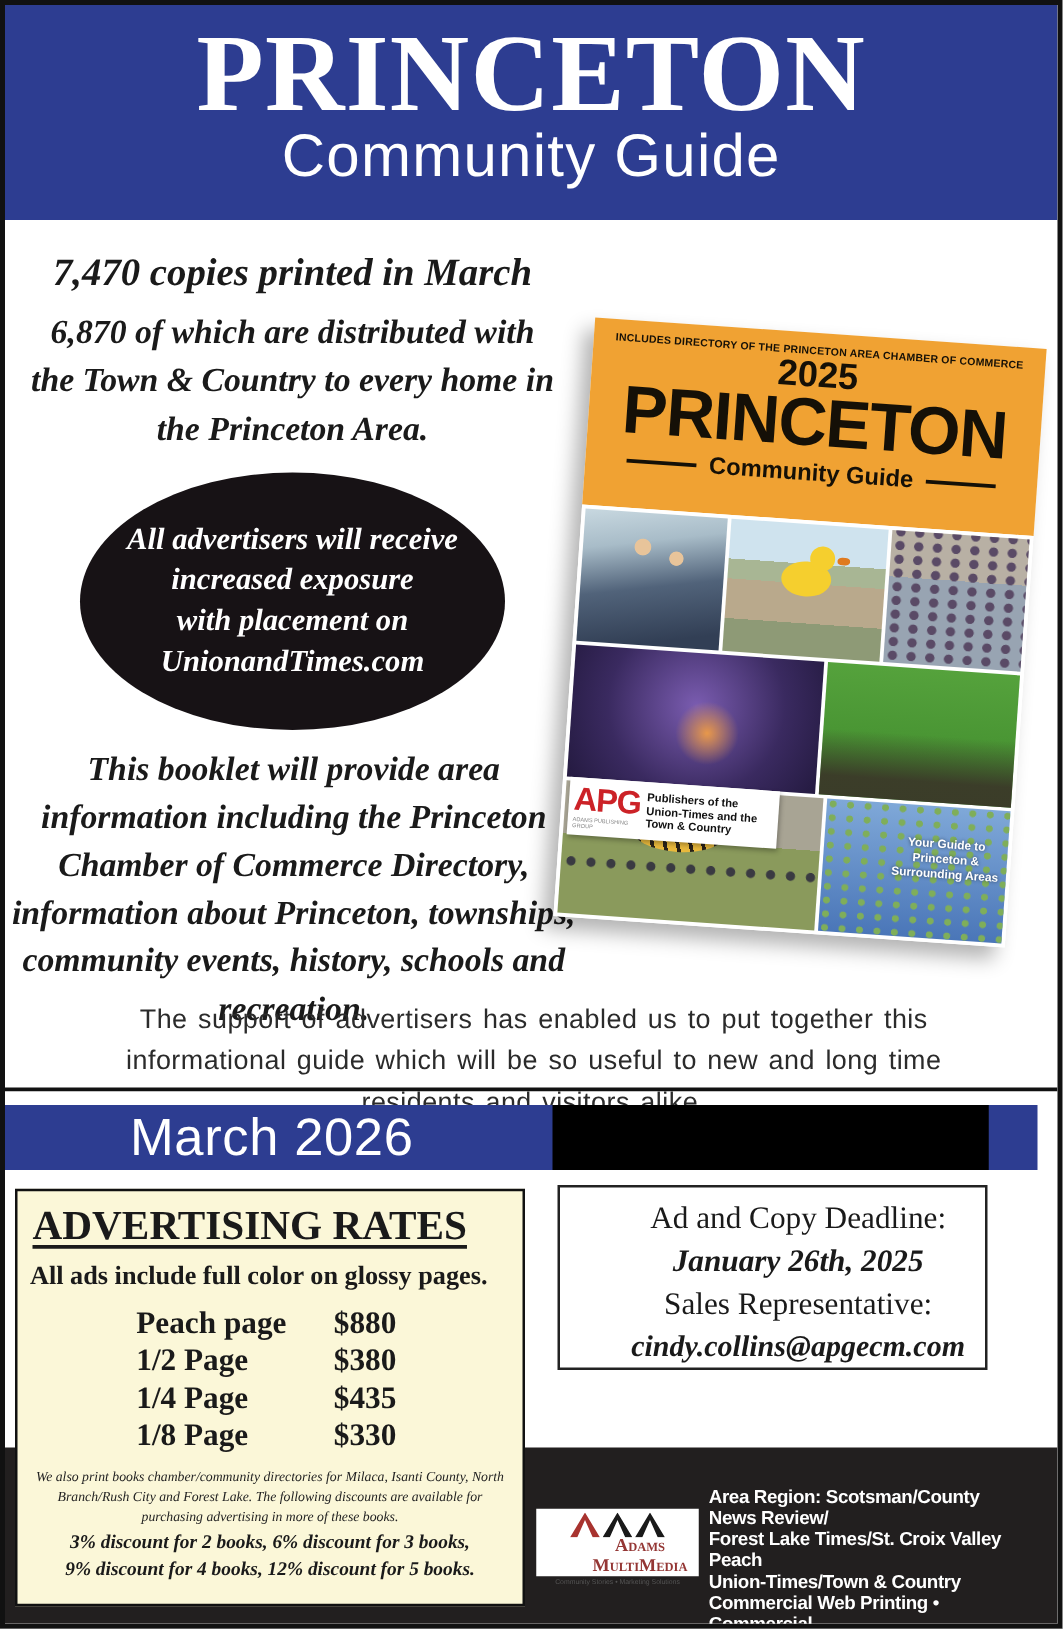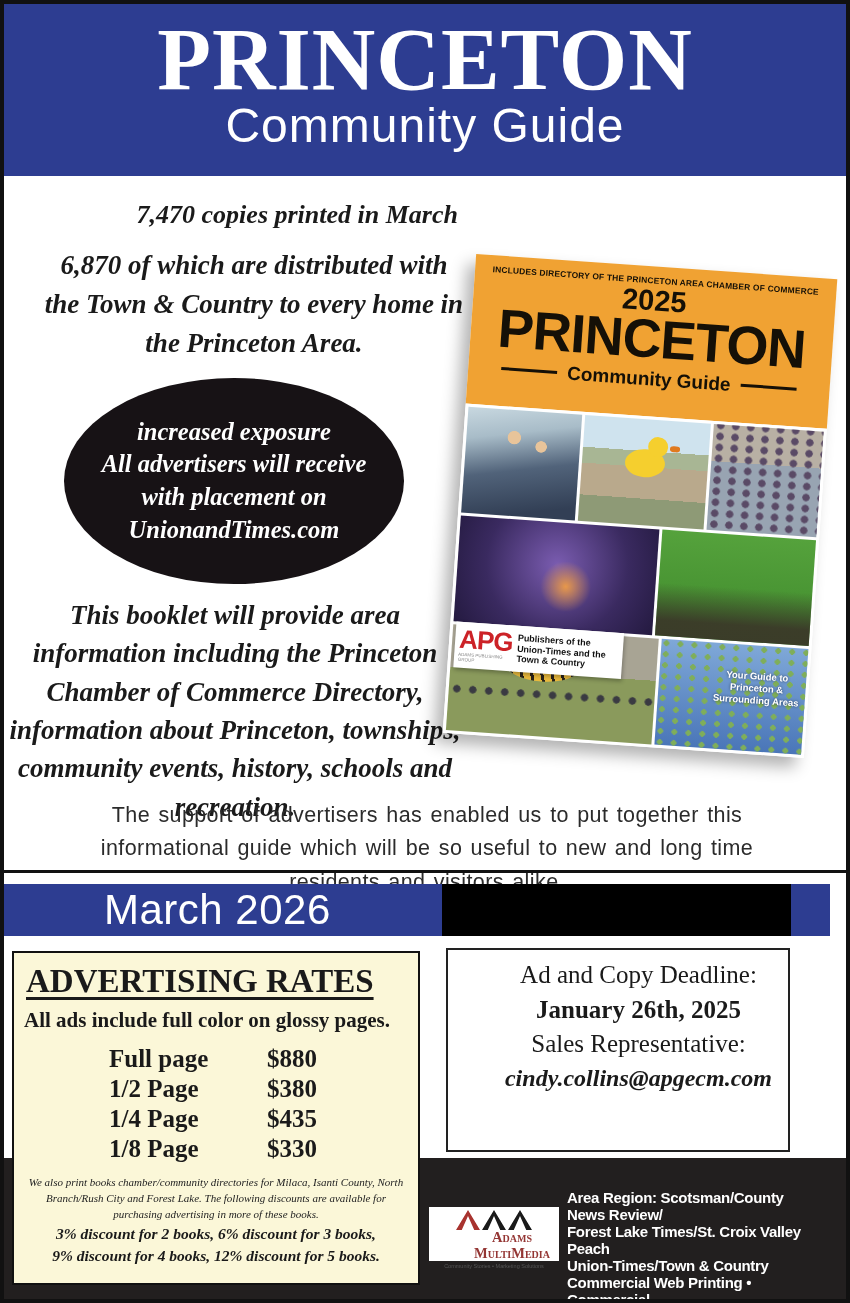--- a/index.html
+++ b/index.html
@@ -6,24 +6,24 @@
   .page{position:relative;width:850px;height:1303px;margin:0 auto;background:#fff;
         border:4px solid #111;box-sizing:border-box;overflow:hidden;
         font-family:"Liberation Serif", serif;}
   
   .banner{position:absolute;left:0;top:0;width:842px;height:172px;background:#2d3d91;text-align:center;}
   .banner .title{margin-top:10px;font-family:"Liberation Serif",serif;font-weight:700;
         font-size:88px;line-height:1.05;color:#fff;letter-spacing:1px;}
   .banner .subtitle{margin-top:-8px;font-family:"Liberation Sans",sans-serif;font-weight:400;
         font-size:48px;color:#fff;letter-spacing:1px;}
   
-  .copies{position:absolute;left:6px;top:196px;width:448px;text-align:right;
-        font-size:26px;font-weight:700;font-style:italic;color:#1a1a1a;}
+  .copies{position:absolute;left:6px;top:196px;width:448px;text-align:center;
+        font-size:31px;font-weight:700;font-style:italic;color:#1a1a1a;}
   .distribution{position:absolute;left:20px;top:242px;width:420px;text-align:center;
-        font-size:27px;font-weight:600;font-style:italic;line-height:1.45;color:#1a1a1a;margin-left:20px;}
+        font-size:27px;font-weight:600;font-style:italic;line-height:1.45;color:#1a1a1a;}
   .oval{position:absolute;left:60px;top:374px;width:340px;height:206px;background:#171215;
         border-radius:50%;color:#fff;text-align:center;
         display:flex;flex-direction:column;justify-content:center;}
   .oval div{font-size:24.5px;font-weight:700;font-style:italic;line-height:1.33;}
   .booklet{position:absolute;left:0px;top:592px;width:462px;text-align:center;
         font-size:27px;font-weight:700;font-style:italic;line-height:1.42;color:#1a1a1a;}
   
   .cover{position:absolute;left:455px;top:262px;width:362px;height:480px;background:#fff;
         transform:rotate(4deg);box-shadow:-8px 10px 16px rgba(0,0,0,.3);}
   .cover-head{height:150px;background:#f0a233;text-align:center;overflow:hidden;}
@@ -95,24 +95,24 @@
   .rates-sub{margin:8px 0 0 10px;font-size:21px;font-weight:700;color:#1a1a1a;}
   .rate-table{margin-top:12px;}
   .rate-row{position:relative;height:30px;font-size:25px;font-weight:700;color:#1a1a1a;}
   .rate-row .lbl{position:absolute;left:95px;}
   .rate-row .prc{position:absolute;left:253px;}
   .rates-note{margin:10px 8px 0 8px;text-align:center;font-size:11px;font-style:italic;
         line-height:1.45;color:#222;}
   .rates-disc{text-align:center;font-size:15.5px;font-style:italic;font-weight:700;
         line-height:1.45;color:#1a1a1a;}
   
-  .deadline{position:absolute;left:442px;top:944px;width:344px;height:204px;background:#fff;
+  .deadline{position:absolute;left:442px;top:944px;width:344px;height:148px;background:#fff;
         border:2.5px solid #222;box-sizing:border-box;text-align:center;padding-top:8px;padding-left:41px;}
   .dl-line{font-size:25px;color:#1a1a1a;line-height:1.38;}
-  .dl-strong{font-size:25px;font-weight:700;color:#1a1a1a;line-height:1.38;}
+  .dl-strong{font-size:25px;font-weight:700;font-style:italic;color:#1a1a1a;line-height:1.38;}
   .dl-email{font-size:24px;font-weight:700;font-style:italic;color:#1a1a1a;line-height:1.38;}
   
   .adams{position:absolute;left:425px;top:1203px;width:130px;height:54px;background:#fff;
         text-align:center;z-index:4;}
   .marks{display:flex;justify-content:center;gap:2px;margin-top:3px;}
   .mark{width:24px;height:20px;background:#1a1a1a;
         clip-path:polygon(50% 0,100% 100%,76% 100%,50% 30%,24% 100%,0 100%);}
   .mark.red{background:#a8332f;}
   .adams-text{font-family:"Liberation Serif",serif;font-variant:small-caps;font-weight:700;
         font-size:14.5px;color:#943634;line-height:1.1;margin-left:36px;}
@@ -128,22 +128,22 @@
 
   <div class="banner">
     <div class="title">PRINCETON</div>
     <div class="subtitle">Community Guide</div>
   </div>
 
   <div class="copies">7,470 copies printed in March</div>
   <div class="distribution">6,870 of which are distributed with the Town &amp; Country to every home in the Princeton Area.</div>
 
   <div class="oval">
+    <div>All advertisers will receive</div>
     <div>increased exposure</div>
-    <div>All advertisers will receive</div>
     <div>with placement on</div>
     <div>UnionandTimes.com</div>
   </div>
 
   <div class="booklet">This booklet will provide area information including the Princeton Chamber of Commerce Directory, information about Princeton, townships, community events, history, schools and recreation.</div>
 
   <div class="cover">
     <div class="cover-head">
       <div class="cover-banner">INCLUDES DIRECTORY OF THE PRINCETON AREA CHAMBER OF COMMERCE</div>
       <div class="cover-year">2025</div>
@@ -193,21 +193,21 @@
     <div class="redaction"></div>
   </div>
 
   <div class="footer-bar"></div>
 
   <div class="rates">
     <div class="rates-title">ADVERTISING RATES</div>
     <div class="rates-sub">All ads include full color on glossy pages.</div>
     <div class="rate-table">
       <div class="rate-row">
-        <span class="lbl">Full page</span>
+        <span class="lbl">Peach page</span>
         <span class="prc">$880</span>
       </div>
       <div class="rate-row">
         <span class="lbl">1/2 Page</span>
         <span class="prc">$380</span>
       </div>
       <div class="rate-row">
         <span class="lbl">1/4 Page</span>
         <span class="prc">$435</span>
       </div>

